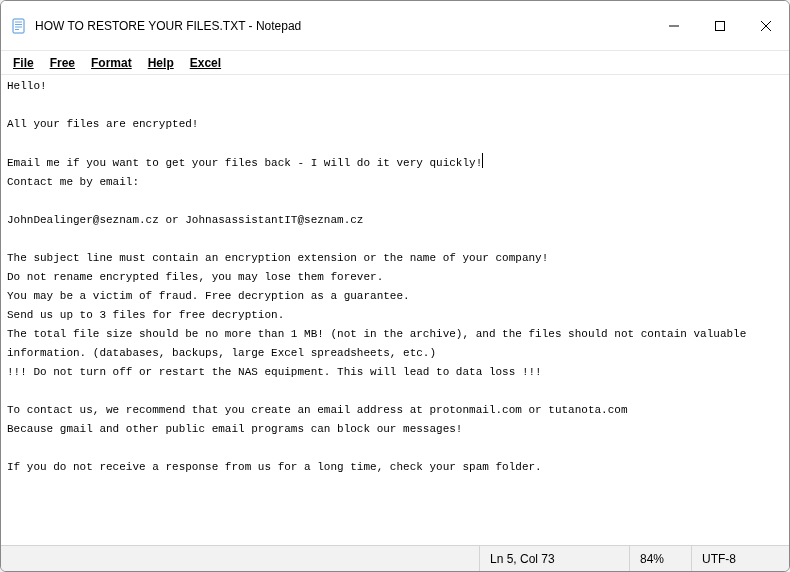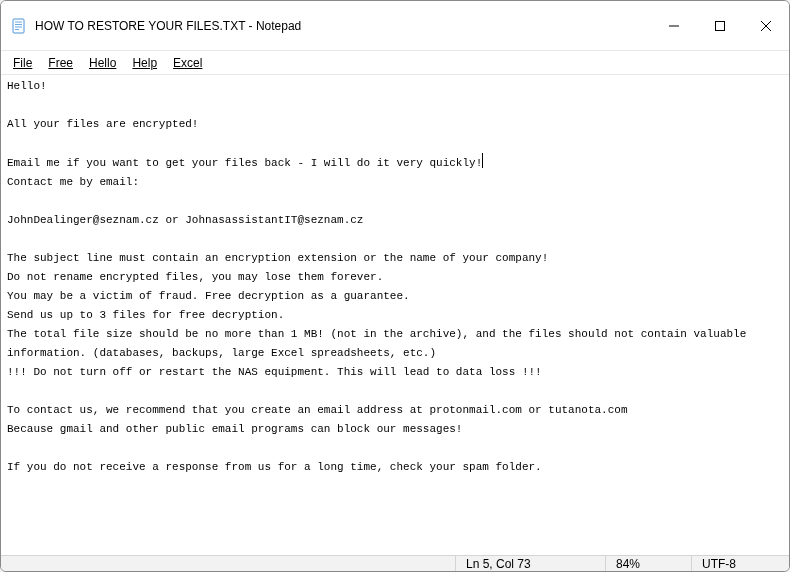--- a/index.html
+++ b/index.html
@@ -50,20 +50,21 @@
     align-items: center;
     padding: 0 4px;
     font-size: 12px;
     border-bottom: 1px solid #e8e8e8;
   }
   .menu-item {
     padding: 2px 8px;
     text-decoration: underline;
     text-decoration-color: transparent;
     cursor: default;
+    font-weight: bold;
   }
   .menu-item .ul { text-decoration: underline; }
   
   .editor {
     flex: 1;
     padding: 2px 6px 4px 6px;
     font-family: Consolas, "Courier New", monospace;
     font-size: 11px;
     line-height: 19px;
     color: #000;
@@ -77,39 +78,39 @@
     display: inline-block;
     width: 0;
     border-left: 1px solid #000;
     height: 15px;
     vertical-align: -2px;
     animation: blink 1s step-end infinite;
   }
   @keyframes blink { 50% { opacity: 0; } }
   
   .statusbar {
-    height: 16px;
+    height: 26px;
     background: #f2f2f2;
     border-top: 1px solid #d4d4d4;
     display: flex;
     font-size: 12px;
     color: #000;
   }
   .status-cell {
     border-left: 1px solid #d4d4d4;
     padding: 0 10px;
     display: flex;
     align-items: center;
     height: 100%;
   }
   .status-spacer { flex: 1; border-left: none; }
   .status-cell.ln { width: 150px; }
   .status-cell.zoom { width: 62px; }
   .status-cell.eol { width: 128px; }
-  .status-cell.enc { width: 98px; margin-left: 24px; }
+  .status-cell.enc { width: 98px; }
 </style>
 </head>
 <body>
 
 <div class="window">
 
   <div class="titlebar">
     <span class="titlebar-icon">
       <svg width="16" height="16" viewBox="0 0 16 16">
         <rect x="2" y="1" width="11" height="14" rx="1" fill="#fff" stroke="#4a90d9" stroke-width="1"></rect>
@@ -137,21 +138,21 @@
             <line x1="0" y1="0" x2="10" y2="10" stroke="#000" stroke-width="1"></line>
             <line x1="10" y1="0" x2="0" y2="10" stroke="#000" stroke-width="1"></line>
           </svg>
       </div>
     </div>
   </div>
 
   <div class="menubar">
     <span class="menu-item"><span class="ul">File</span></span>
     <span class="menu-item"><span class="ul">Free</span></span>
-    <span class="menu-item"><span class="ul">Hello</span></span>
+    <span class="menu-item"><span class="ul">Format</span></span>
     <span class="menu-item"><span class="ul">Help</span></span>
     <span class="menu-item"><span class="ul">Excel</span></span>
   </div>
 
   <div class="editor"><span>Hello!
 
 All your files are encrypted!
 
 Email me if you want to get your files back - I will do it very quickly!</span><span class="caret"></span><span>
 Contact me by email:

